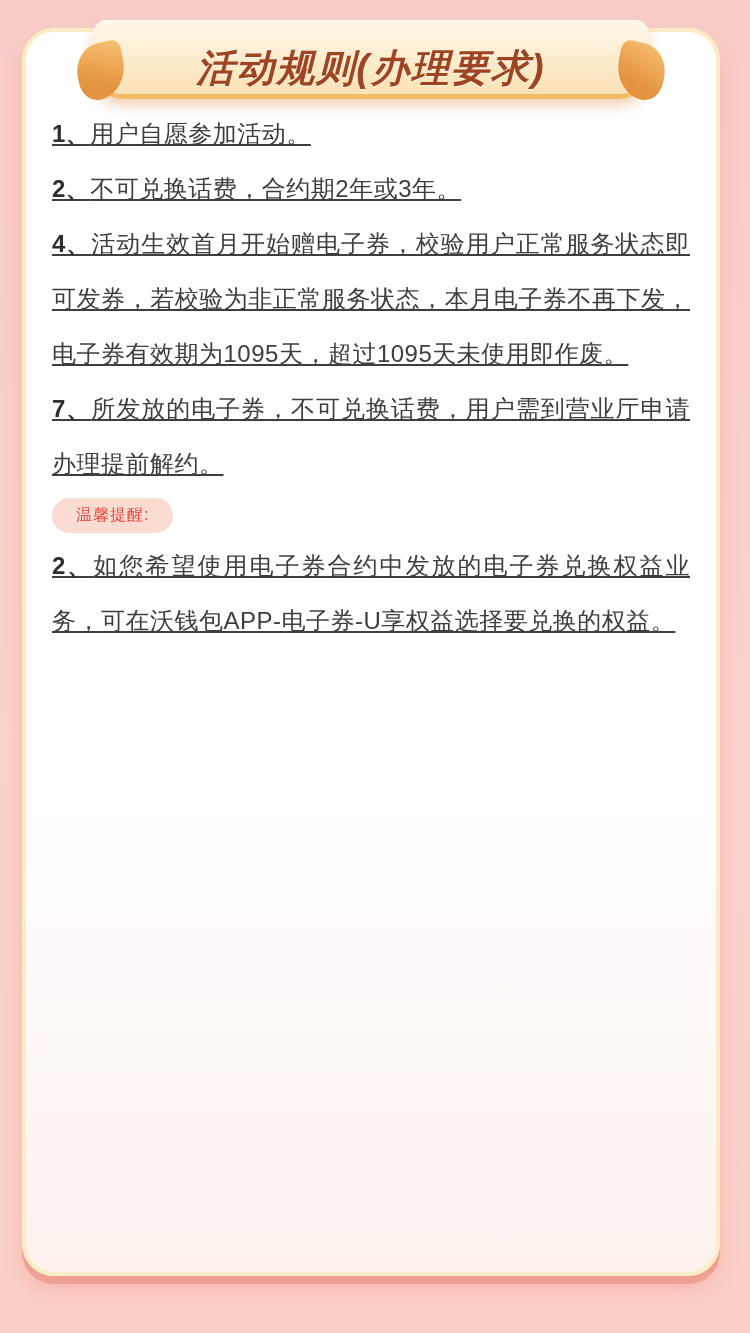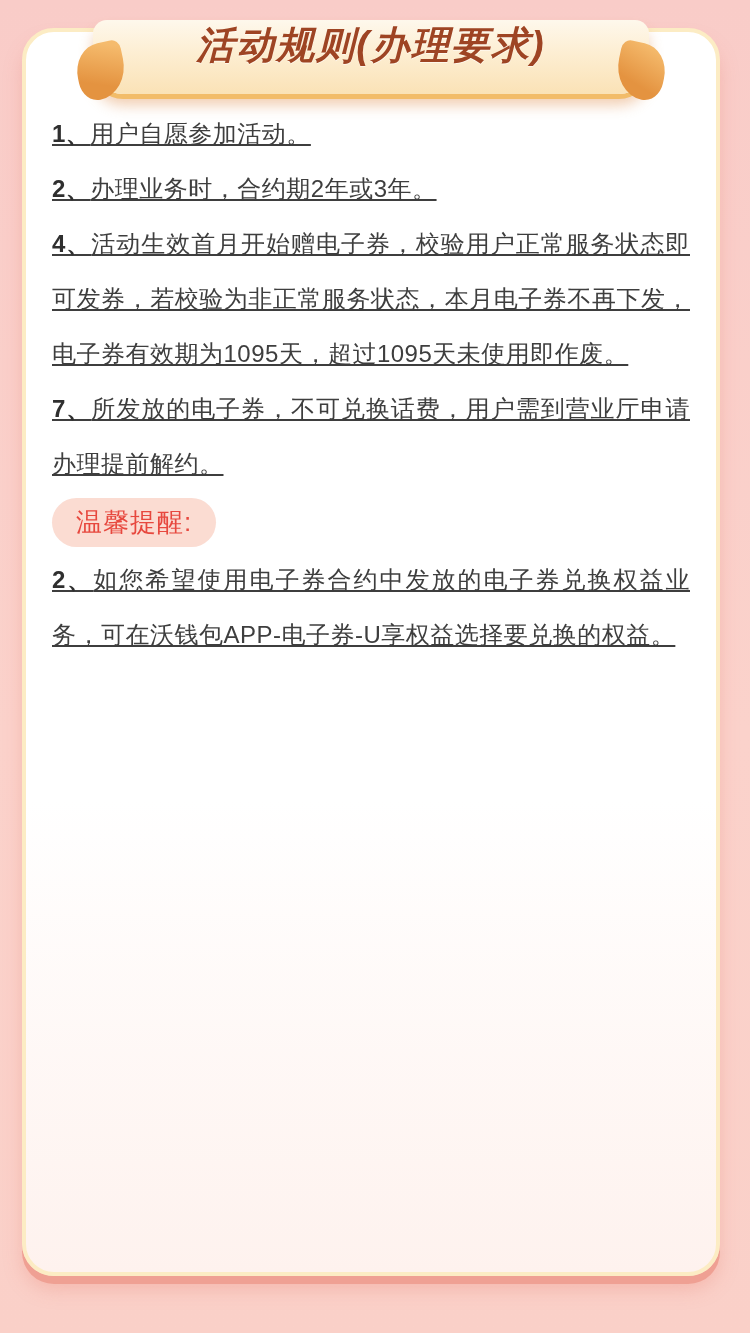--- a/index.html
+++ b/index.html
@@ -14,21 +14,21 @@
     background:linear-gradient(180deg,#ffffff 0%,#ffffff 62%,#fef2ee 100%);
     border:4px solid #fcecc4;border-radius:32px;
     box-shadow:0 8px 0 #efa093,0 14px 18px rgba(235,140,125,.35);
   }
   .ribbon{
     position:absolute;left:50%;top:-12px;transform:translateX(-50%);
     width:556px;height:74px;z-index:2;
     background:linear-gradient(180deg,#fef8ec 0%,#fdeed2 45%,#fae2b6 100%);
     border-radius:14px 14px 30px 30px;
     box-shadow:0 5px 0 #f2bc69,0 11px 14px rgba(224,144,80,.45);
-    display:flex;align-items:flex-start;justify-content:center;
+    display:flex;align-items:flex-end;justify-content:center;
   }
   .ribbon::before,.ribbon::after{
     content:"";position:absolute;bottom:-5px;width:48px;height:56px;z-index:-1;
     background:linear-gradient(200deg,#f5bb6d 10%,#e49340 70%);
   }
   .ribbon::before{left:-16px;border-radius:60% 20% 70% 40%;transform:rotate(-12deg);}
   .ribbon::after{right:-16px;border-radius:20% 60% 40% 70%;transform:rotate(12deg);}
   .title{
     margin:0;font-size:38px;font-weight:900;font-style:italic;
     color:#9e4423;letter-spacing:2px;white-space:nowrap;
@@ -39,35 +39,35 @@
     padding:74px 26px 0 26px;
   }
   .rule{
     margin:0;font-size:24px;line-height:55px;color:#3e3e3e;
     text-align:justify;letter-spacing:.5px;text-decoration:underline;
   }
   .num{font-weight:bold;color:#2f2f2f;}
   .badge{
     display:inline-block;margin:7px 0 5px 0;padding:7px 24px;
     background:#fbdcd2;border-radius:28px;
-    font-size:26px;color:#e7483e;letter-spacing:1px;
+    font-size:16px;color:#e7483e;letter-spacing:1px;
   }
 </style>
 </head>
 <body>
 
 <div class="card">
 
   <div class="ribbon">
     <h1 class="title">活动规则(办理要求)</h1>
   </div>
 
   <div class="content">
     <p class="rule"><span class="num">1、</span><span>用户自愿参加活动。</span></p>
-    <p class="rule"><span class="num">2、</span><span>办理业务时，合约期2年或3年。</span></p>
+    <p class="rule"><span class="num">2、</span><span>不可兑换话费，合约期2年或3年。</span></p>
     <p class="rule"><span class="num">4、</span><span>活动生效首月开始赠电子券，校验用户正常服务状态即可发券，若校验为非正常服务状态，本月电子券不再下发，电子券有效期为1095天，超过1095天未使用即作废。</span></p>
     <p class="rule"><span class="num">7、</span><span>所发放的电子券，不可兑换话费，用户需到营业厅申请办理提前解约。</span></p>
 
     <div class="badge"><span>温馨提醒:</span></div>
 
     <p class="rule"><span class="num">2、</span><span>如您希望使用电子券合约中发放的电子券兑换权益业务，可在沃钱包APP-电子券-U享权益选择要兑换的权益。</span></p>
   </div>
 
 </div>
 

